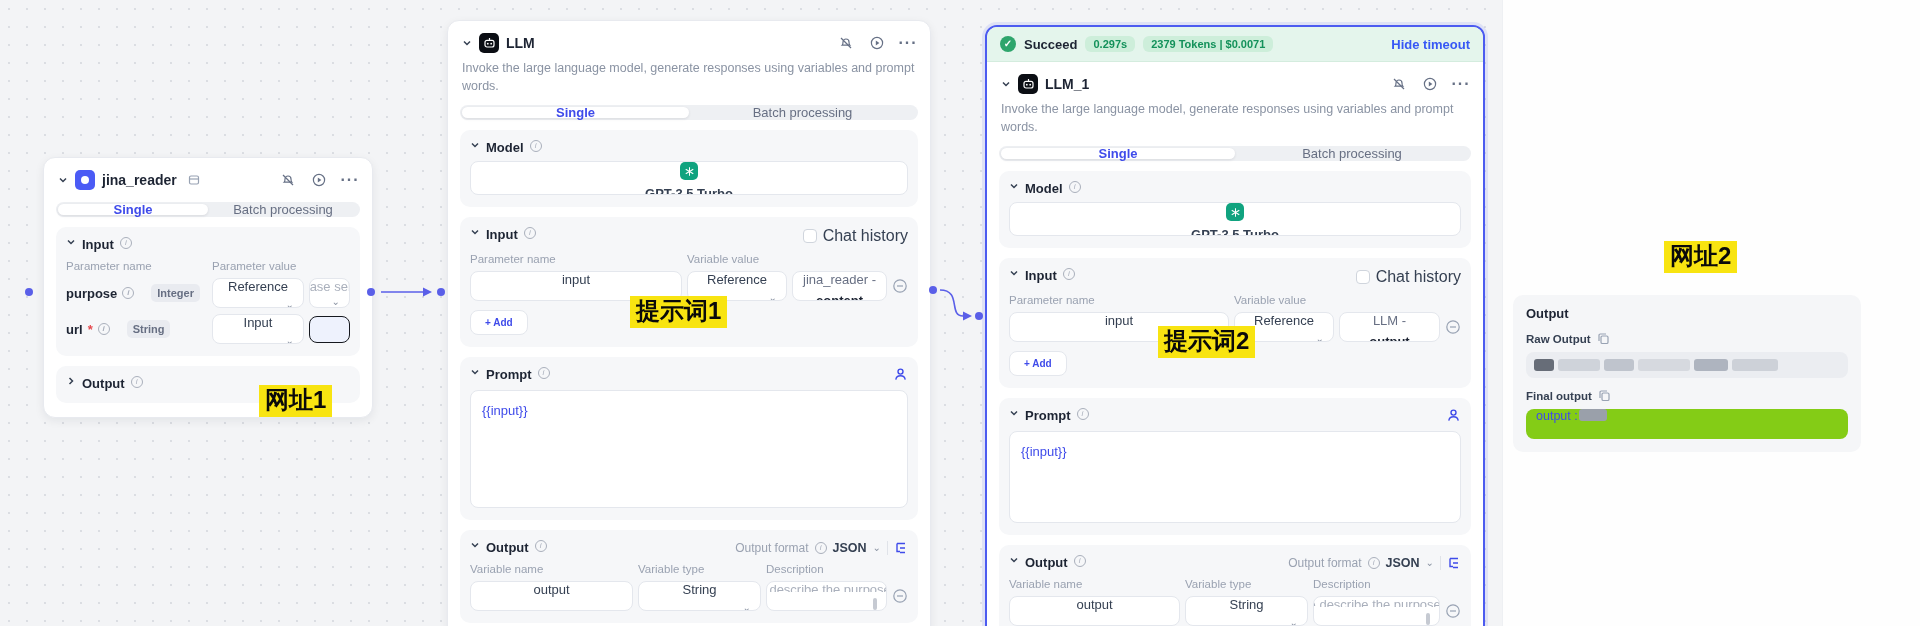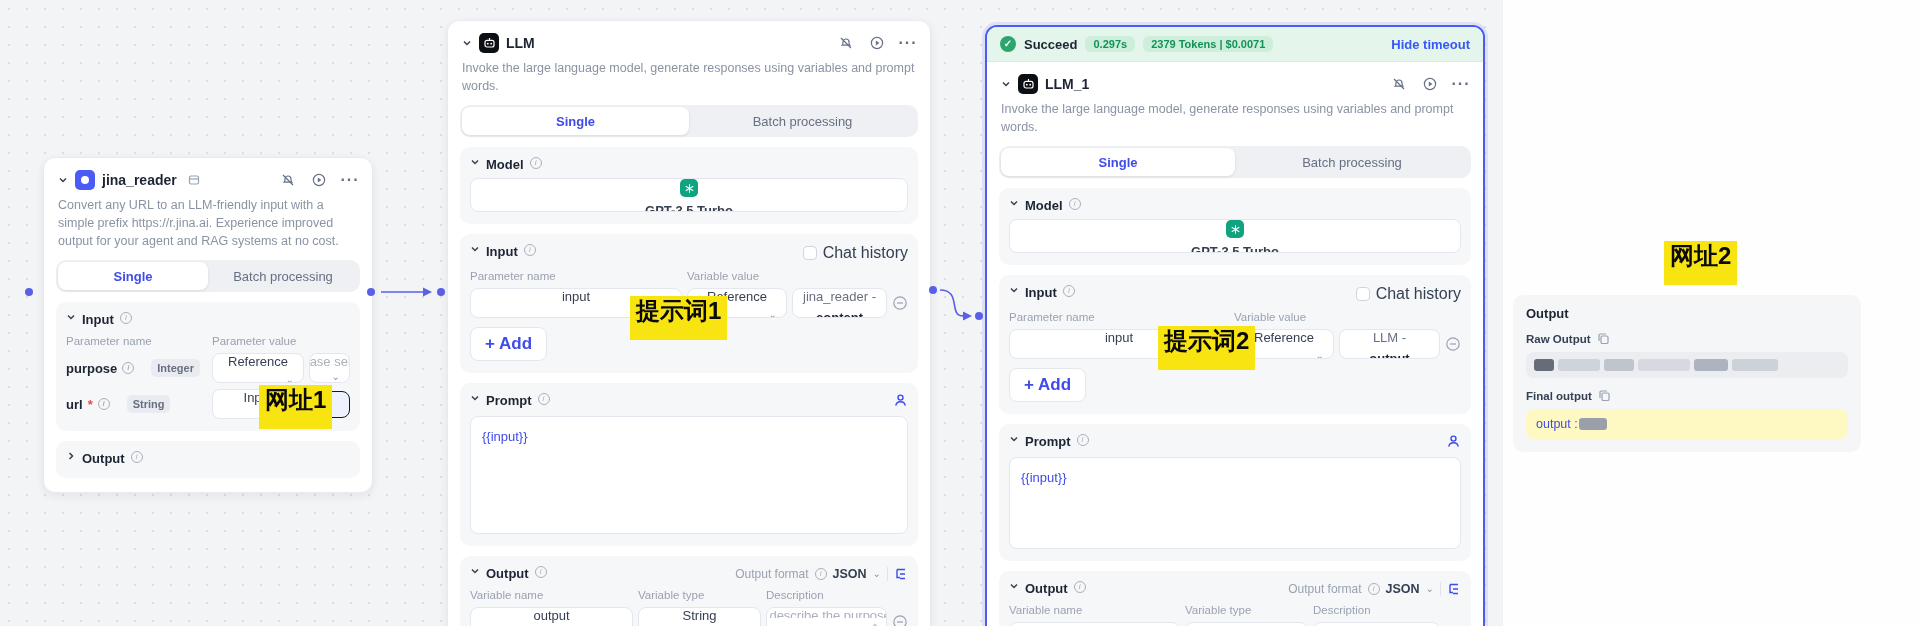--- a/index.html
+++ b/index.html
@@ -30,21 +30,21 @@
   .nhead .spacer { flex:1; }
   .chev { width:10px; height:10px; flex:0 0 auto; }
   .chev svg, .icon14 svg { display:block; }
   .nicon { width:20px; height:20px; border-radius:5px; display:flex; align-items:center; justify-content:center; flex:0 0 auto; }
   .nicon-jina { background:#4b5bf5; }
   .nicon-jina .dot { width:8px; height:8px; border-radius:50%; background:#fff; }
   .nicon-llm { background:#0b0e14; }
   .acticon { width:16px; height:16px; display:flex; align-items:center; justify-content:center; color:#667085; margin-left:8px; }
   .ndesc { padding:4px 14px 0; font-size:12.5px; line-height:1.45; color:#8a93a3; }
 
-  .tabs { margin:10px 12px 0; background:#eef0f3; border-radius:10px; padding:2px; display:flex; height:32px; }
+  .tabs { margin:10px 12px 0; background:#eef0f3; border-radius:10px; padding:2px; display:flex; height:15px; }
   .tab { flex:1; display:flex; align-items:center; justify-content:center; font-size:13px; color:#676f83; border-radius:8px; }
   .tab.active { background:#fff; color:#3f4bea; font-weight:700; box-shadow:0 1px 3px rgba(16,24,40,.1); }
 
   .grp { margin:10px 12px; background:#f6f7f9; border-radius:10px; padding:10px 10px 12px; }
   .ghead { display:flex; gap:6px; }
   .ghead .gtitle { font-size:13px; font-weight:700; color:#1d2433; }
   .ghead .spacer { flex:1; }
   .cols { display:flex; margin-top:8px; font-size:11.5px; color:#9aa2b1; }
   .row { display:flex; align-items:center; gap:5px; margin-top:6px; }
 
@@ -56,21 +56,21 @@
   .ctl .ph { color:#aab0bc; overflow:hidden; text-overflow:ellipsis; }
   .ctl .mla { margin-left:auto; }
   .badge { background:#e9ebf0; color:#676f83; font-size:11px; padding:3px 6px; border-radius:5px; flex:0 0 auto;margin-left:12px; }
   .pname { font-size:13px; font-weight:700; color:#1d2433; display:flex; align-items:center; gap:5px; }
   .req { color:#e5484d; }
   .info { width:12px; height:12px; border:1px solid #aab0bc; border-radius:50%; color:#aab0bc;
           font-size:8px; line-height:10px; text-align:center; font-style:italic; flex:0 0 auto; }
   .chevd { color:#8a93a3; font-size:10px; line-height:1; flex:0 0 auto; }
   .url-input { flex:1; height:27px; border:1.7px solid #16191f; border-radius:8px; background:#eef2fd; }
   .addbtn { display:inline-flex; align-items:center; gap:4px; margin-top:9px; background:#fff; border:1px solid #e4e7ed;
-            border-radius:8px; padding:6px 14px; color:#3f4bea; font-weight:700; font-size:17px; }
+            border-radius:8px; padding:6px 14px; color:#3f4bea; font-weight:700; font-size:10px; }
   .minus { width:16px; height:16px; flex:0 0 auto; color:#98a2b3; }
 
   .textarea { margin-top:8px; background:#fff; border:1px solid #e4e7ed; border-radius:8px; padding:9px 11px;
               font-size:13px; line-height:1.65; color:#354052; }
   .var-token { color:#3f4bea; }
 
   .chk { display:flex; align-items:center; gap:6px; font-size:16px; color:#354052; }
   .chkbox { width:14px; height:14px; border:1px solid #d0d5dd; border-radius:4px; background:#fff; }
 
   .fmt { display:flex; align-items:center; gap:6px; font-size:12px; color:#9aa2b1; }
@@ -88,26 +88,26 @@
   .gbadge { background:#cdeeda; color:#13915a; font-size:11px; font-weight:700; padding:2px 8px; border-radius:6px; }
   .hide { margin-left:auto; color:#3758f5; font-weight:700; font-size:13px; }
 
   
   .drawer { position:absolute; left:1502px; top:0; width:418px; height:626px; background:#fefefe; border-left:1px solid #eef0f3; }
   .result { position:absolute; left:10px; top:295px; width:348px; background:#f5f6f8; border-radius:10px; padding:11px 13px 13px; }
   .result .rtitle { font-size:13px; font-weight:700; color:#1d2433; }
   .rlbl { display:flex; align-items:center; gap:6px; margin-top:11px; font-size:11.5px; font-weight:700; color:#354052; }
   .rbar { margin-top:7px; background:#ebedf1; border-radius:8px; height:26px; display:flex; align-items:center; gap:4px; padding:0 8px; }
   .blob { height:12px; border-radius:3px; }
-  .rfinal { margin-top:7px; background:#fef9c3; border-radius:8px; height:30px; display:flex; align-items:center; gap:1px; padding:0 10px; }
+  .rfinal { margin-top:7px; background:#84cc16; border-radius:8px; height:30px; display:flex; align-items:flex-start; gap:1px; padding:0 10px; }
   .rkey { color:#3f4bea; font-size:12.5px; }
 
   
   .ylbl { position:absolute; background:#f8e411; color:#0a0a0a; font-weight:700; font-size:24px;
-          padding:1px 6px 14px; z-index:30; line-height:1.2; font-family:"Liberation Sans", sans-serif; }
+          padding:1px 6px 2px; z-index:30; line-height:1.2; font-family:"Liberation Sans", sans-serif; }
   .lbl-url1 { left:259px; top:385px; }
   .lbl-p1   { left:630px; top:296px; }
   .lbl-p2   { left:1158px; top:326px; }
   .lbl-url2 { left:1664px; top:241px; }
 
   .overlay { position:absolute; left:0; top:0; z-index:20; pointer-events:none; }
   .refnode { color:#676f83; }
   .refvar  { font-weight:700; color:#1d2433; }
 </style>
 </head>
@@ -140,21 +140,20 @@
         </svg>
     </span>
     <span class="acticon">
       <svg width="14" height="14" viewBox="0 0 14 14">
           <circle cx="7" cy="7" r="5.6" fill="none" stroke="#667085" stroke-width="1.2"></circle>
           <polygon points="5.8,4.6 9.4,7 5.8,9.4" fill="#667085"></polygon>
         </svg>
     </span>
     <span class="acticon" style="font-weight:700;letter-spacing:1px;">···</span>
   </div>
-  <div class="ndesc">Convert any URL to an LLM-friendly input with a simple prefix https://r.jina.ai. Experience improved output for your agent and RAG systems at no cost.</div>
   <div class="tabs">
     <div class="tab active">Single</div>
     <div class="tab">Batch processing</div>
   </div>
   <div class="grp">
     <div class="ghead">
       <span class="chev">
         <svg width="10" height="10" viewBox="0 0 10 10">
             <polyline points="2,3.5 5,6.5 8,3.5" fill="none" stroke="#354052" stroke-width="1.5"></polyline>
           </svg>

